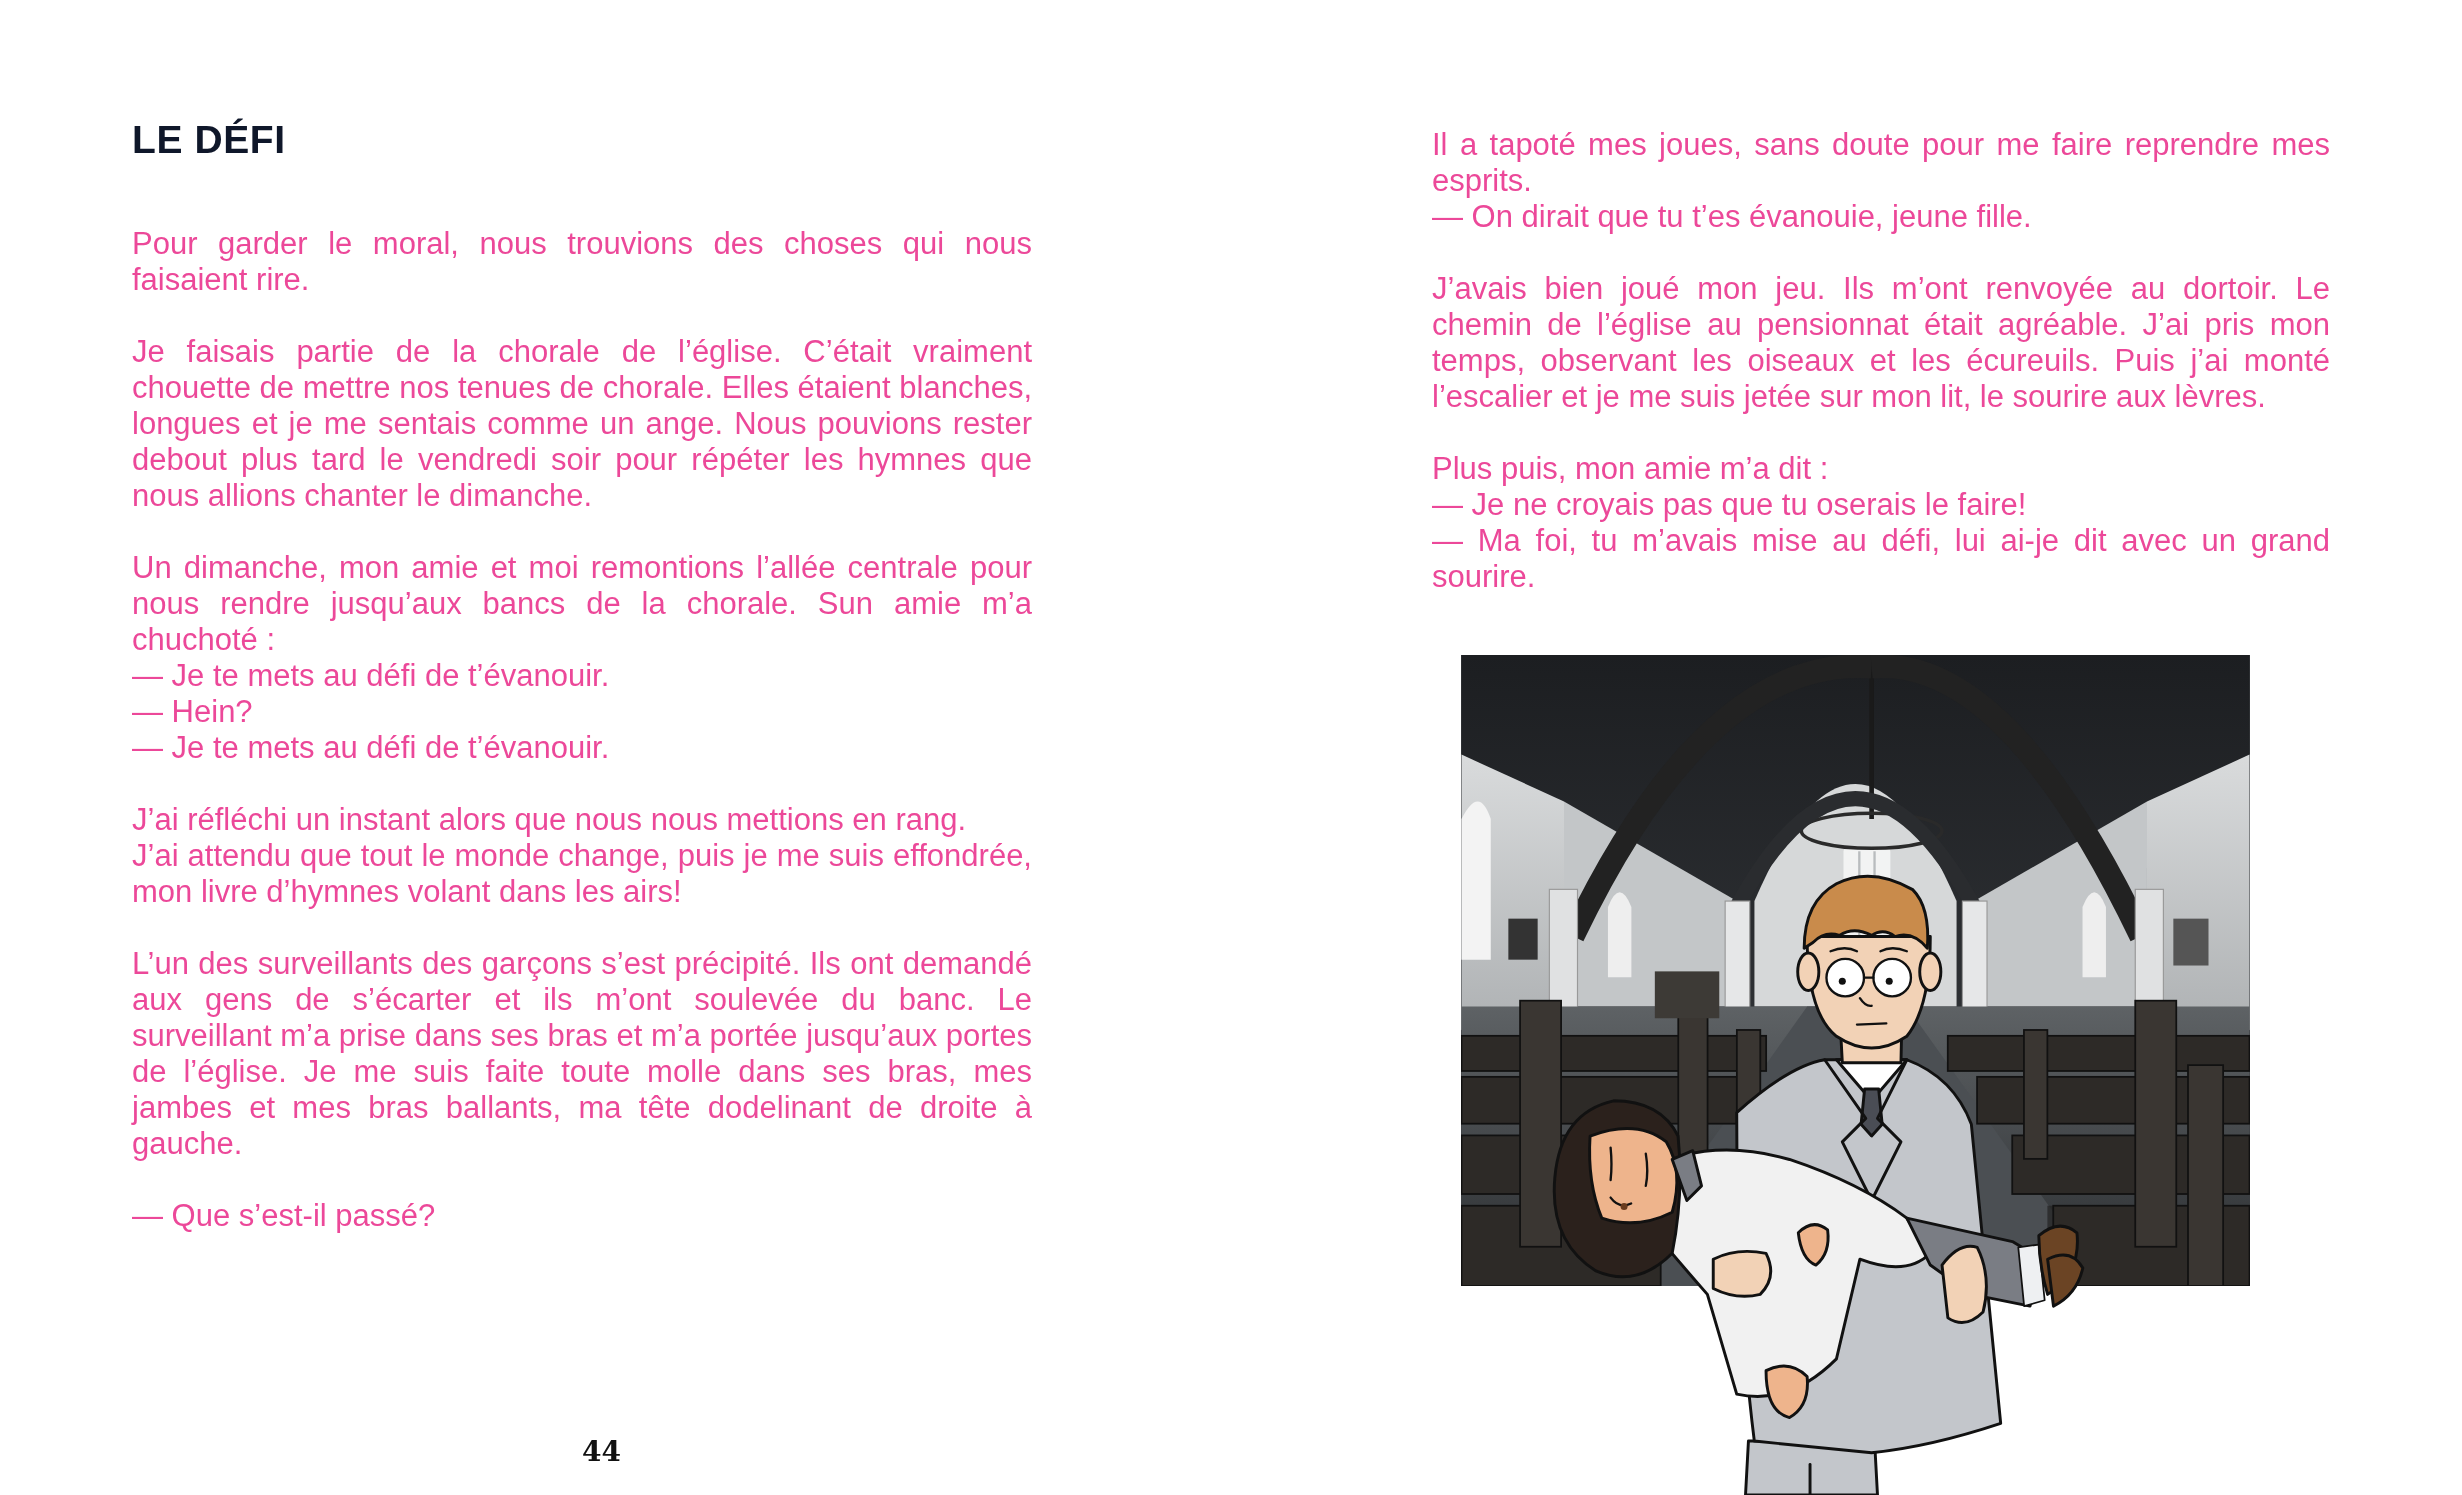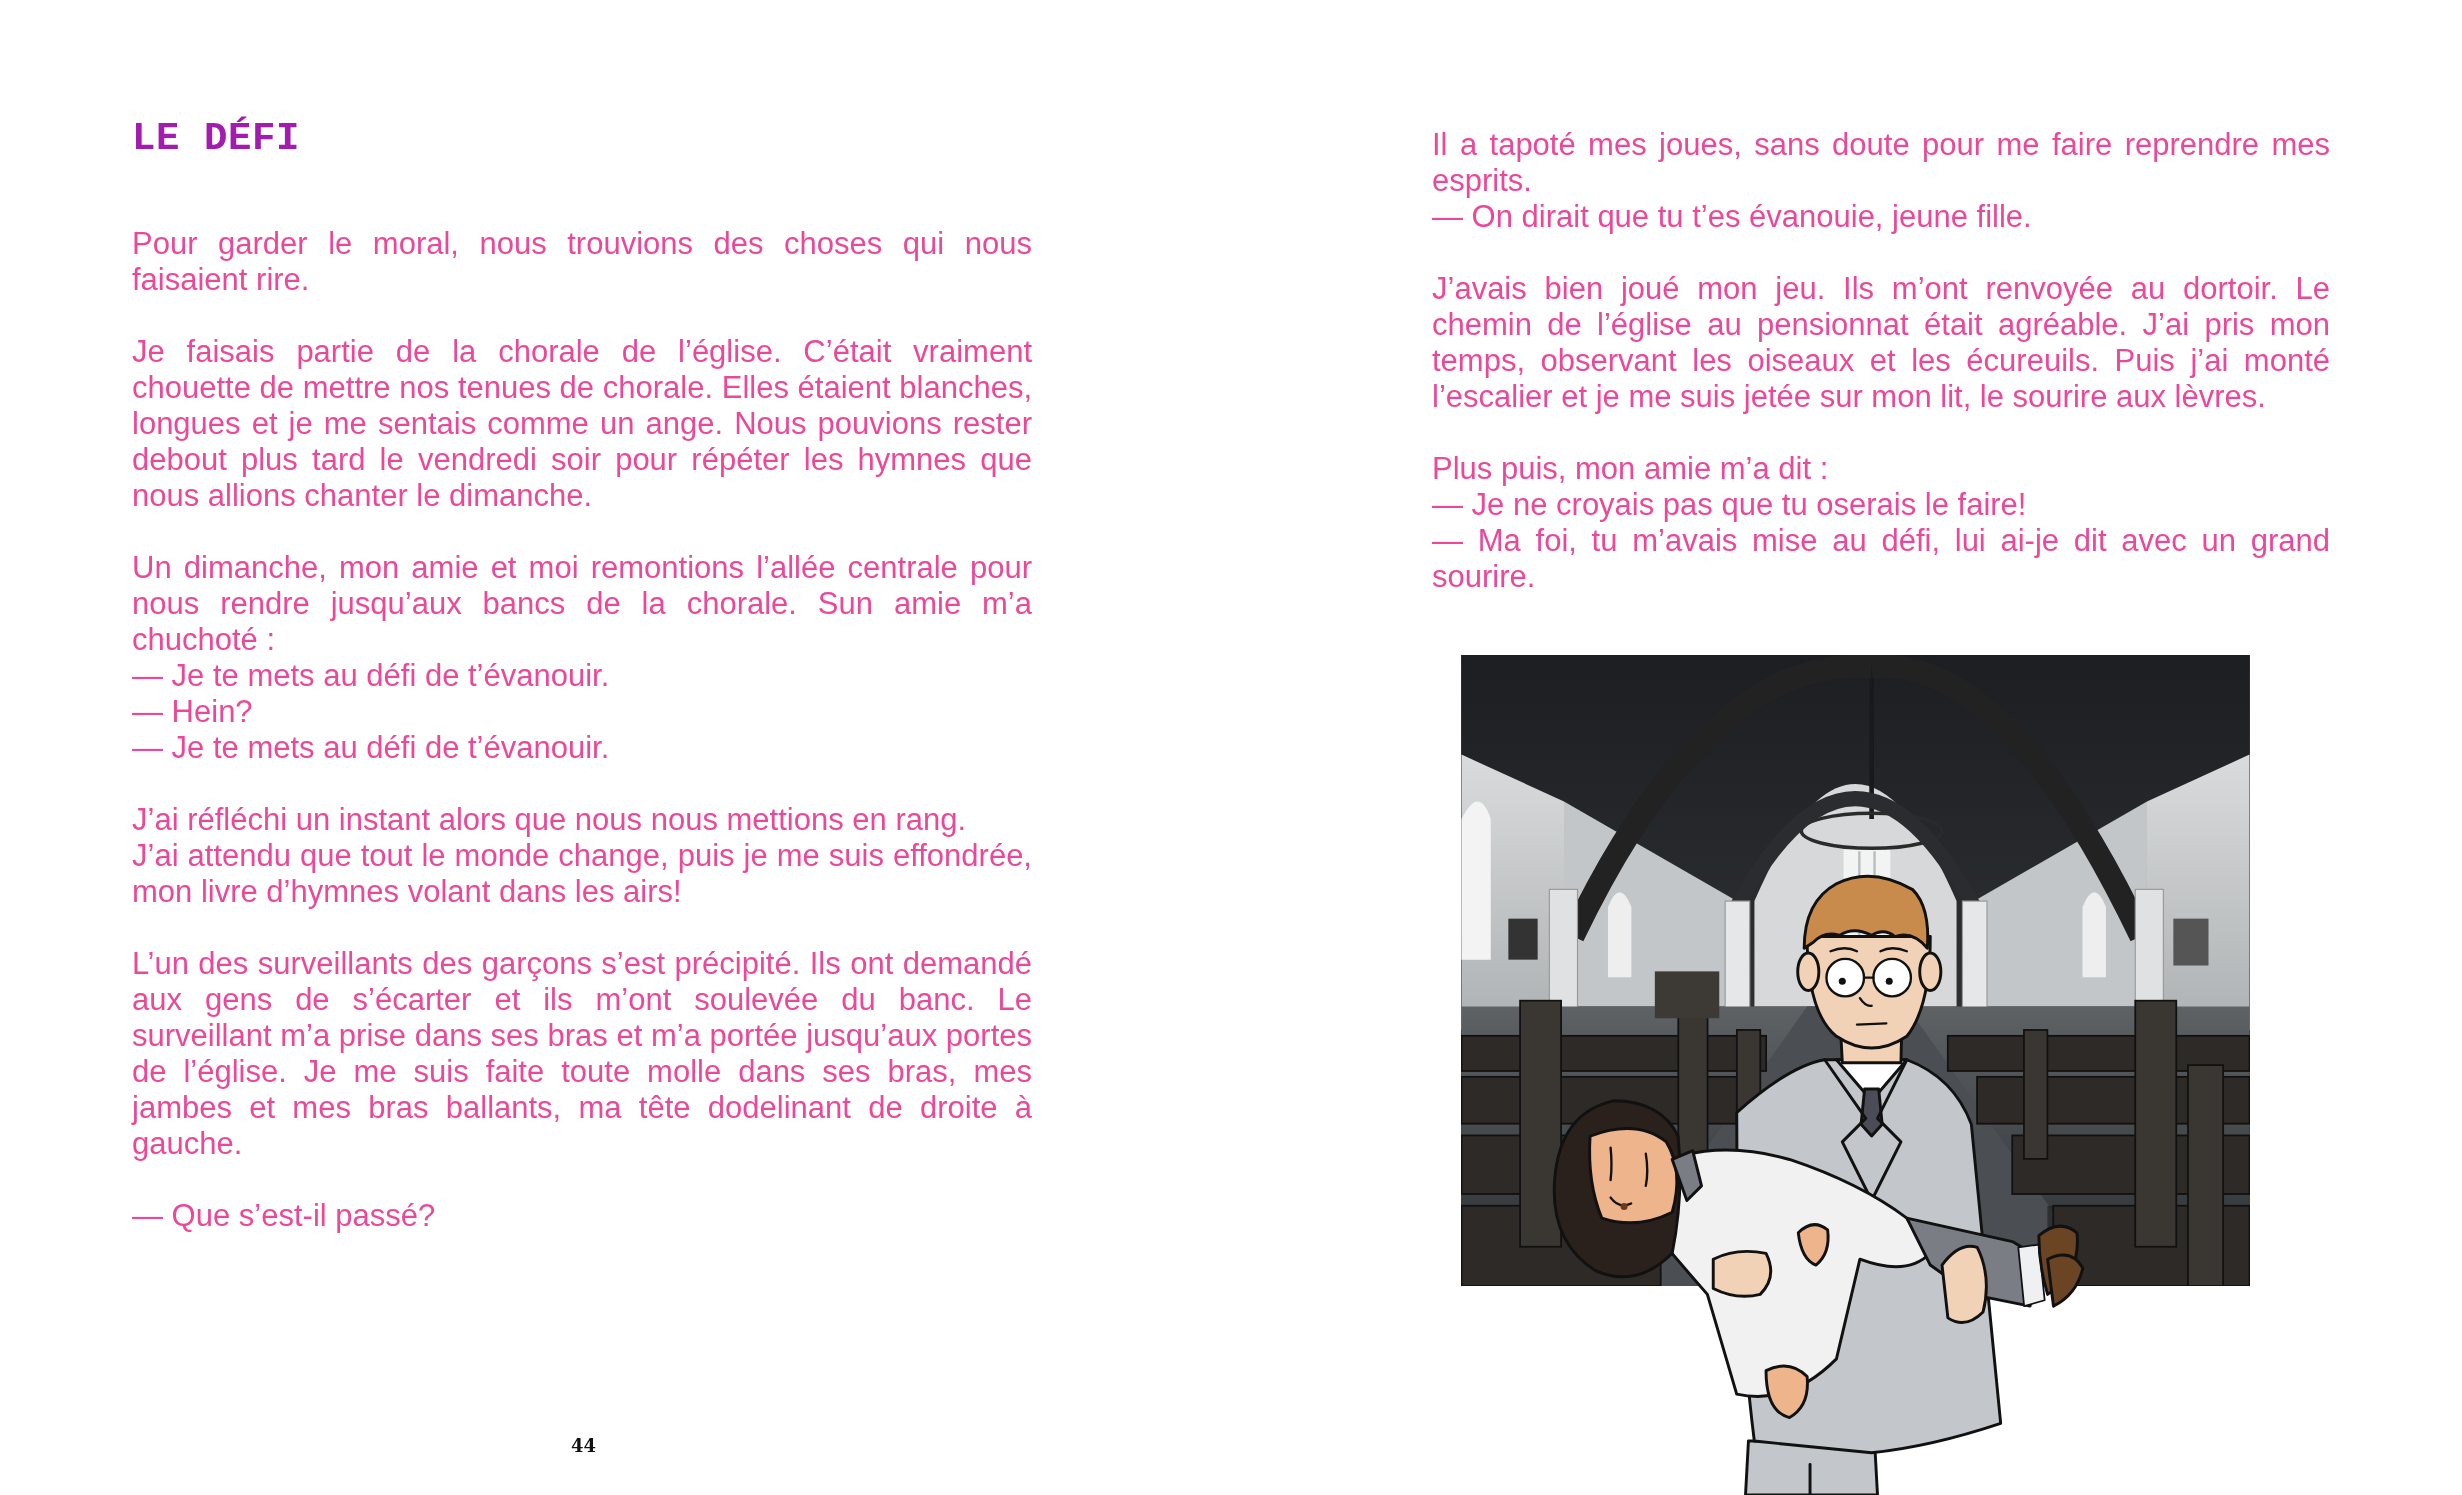--- a/index.html
+++ b/index.html
@@ -3,39 +3,39 @@
 <meta charset="utf-8">
 <style>
   html, body { margin: 0; padding: 0; background: #ffffff; }
   body { width: 2462px; height: 1495px; position: relative; overflow: hidden; }
   .spread { position: absolute; left: 0; top: 0; width: 2462px; height: 1495px; background: #ffffff; }
   .page { position: absolute; top: 0; height: 1495px; }
   .page-left { left: 0; width: 1231px; }
 
   .chapter-title {
     position: absolute; left: 132px; top: 120px;
-    font-family: Liberation Mono, monospace;
-    font-weight: bold; font-size: 39px; letter-spacing: 0.6px; color: #a21caf;
+    font-family: Liberation Sans, sans-serif;
+    font-weight: bold; font-size: 39px; letter-spacing: 0.6px; color: #0f172a;
     margin: 0; line-height: 1;
   }
   .body-text {
     position: absolute;
     font-family: "Liberation Sans", "DejaVu Sans", sans-serif;
     font-size: 31px; line-height: 36px; color: #ec4899;
     text-align: justify; hyphens: none;
   }
   .body-text p { margin: 0 0 36px 0; }
   .body-text p:last-child { margin-bottom: 0; }
   .body-text .line { display: block; text-align: justify; text-align-last: left; }
   .left-text { left: 132px; top: 226px; width: 900px; }
   .right-text { left: 1432px; top: 127px; width: 898px; }
 
   .page-number {
-    position: absolute; left: 554px; top: 1435px; width: 59px; text-align: center;
-    font-family: "DejaVu Serif", serif; font-weight: bold; font-size: 18px; color: #111;
+    position: absolute; left: 572px; top: 1435px; width: 59px; text-align: center;
+    font-family: "DejaVu Serif", serif; font-weight: bold; font-size: 28px; color: #111;
   }
 
   .illustration { position: absolute; left: 1461px; top: 655px; width: 789px; height: 840px; }
   .church-photo { position: absolute; left: 0; top: 0; width: 789px; height: 631px; overflow: hidden; background: #3a3d40; }
   .cartoon { position: absolute; left: 0; top: 0; width: 789px; height: 840px; }
 </style>
 </head>
 <body>
 
 <div class="spread">

